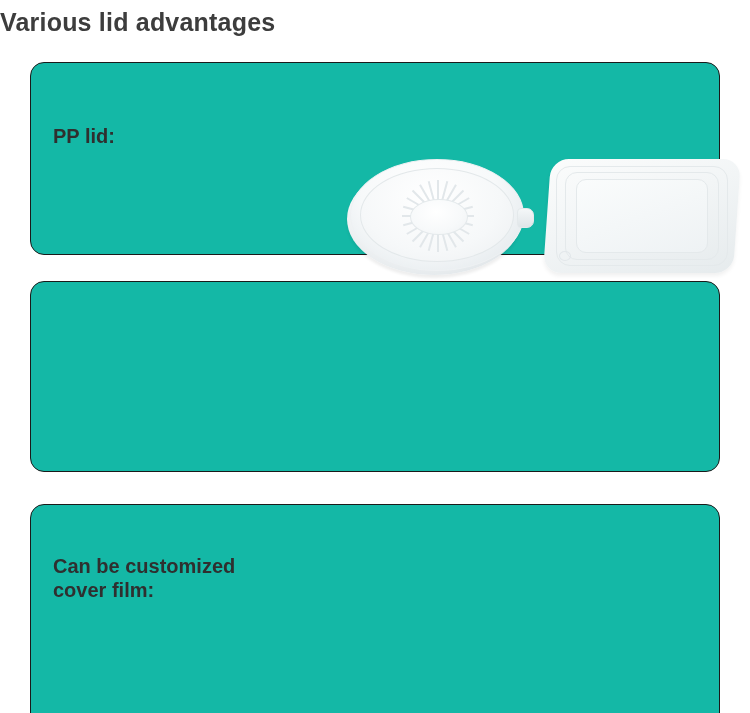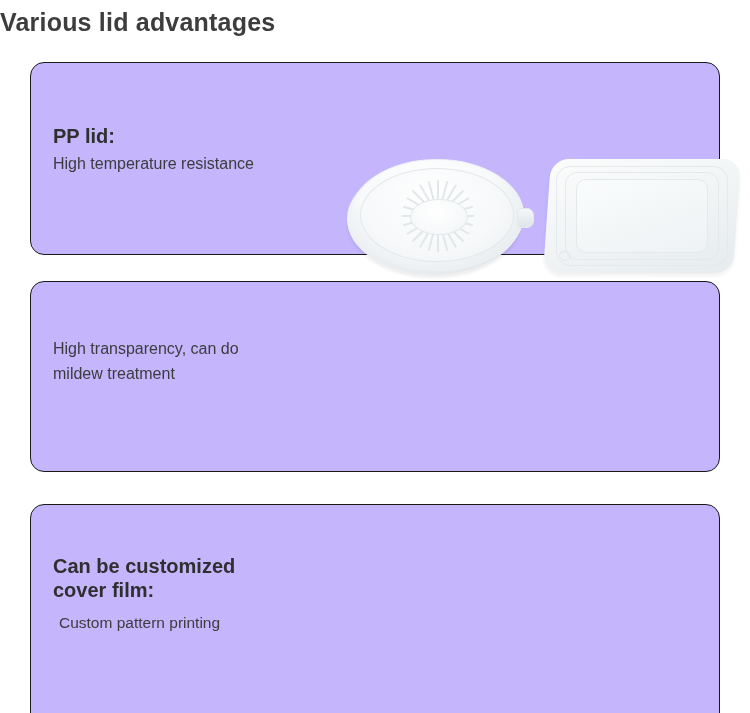--- a/index.html
+++ b/index.html
@@ -26,21 +26,21 @@
     font-weight: bold;
     color: #3d3d3d;
     letter-spacing: 0.2px;
   }
 
   
   .panel {
     position: absolute;
     border: 1.6px solid #1a1a1a;
     border-radius: 14px;
-    background: #c4b5fd;
+    background: #14b8a6;
     box-sizing: border-box;
   }
   #panel-1 { left: 30px; top: 62px;  width: 690px; height: 193px; }
   #panel-2 { left: 30px; top: 281px; width: 690px; height: 191px; }
   #panel-3 { left: 30px; top: 504px; width: 690px; height: 236px; }
 
   .panel-text {
     position: absolute;
     left: 22px;
     z-index: 5;
@@ -222,21 +222,20 @@
 </style>
 </head>
 <body>
 
 <div class="page-title">Various lid advantages</div>
 
 <section class="panel" id="panel-1">
 
   <div class="panel-text">
     <div class="panel-heading">PP lid:</div>
-    <div class="panel-desc">High temperature resistance</div>
   </div>
 
   <div class="art" id="round-pp-lid">
     <div class="rim"></div>
     <div class="rim2"></div>
     <div class="inner-ring">
       <div class="ribs">
         <div class="rib" style="transform:rotate(0deg)"></div>
         <div class="rib" style="transform:rotate(15deg)"></div>
         <div class="rib" style="transform:rotate(30deg)"></div>
@@ -272,22 +271,20 @@
     <div class="ridge r1"></div>
     <div class="ridge r2"></div>
     <div class="ridge r3"></div>
     <div class="nub"></div>
   </div>
 </section>
 
 <section class="panel" id="panel-2">
 
   <div class="panel-text">
-    <div class="panel-desc">High transparency, can do
-mildew treatment</div>
   </div>
 
   <div class="art" id="heart-lid">
     <div class="base"></div>
     <div class="dome"></div>
     <div class="sheen"></div>
   </div>
 
   <div class="art" id="square-lid">
     <div class="flange"></div>
@@ -310,16 +307,15 @@
     <div class="skirt"></div>
     <div class="notch"></div>
   </div>
 </section>
 
 <section class="panel" id="panel-3">
 
   <div class="panel-text">
     <div class="panel-heading">Can be customized
 cover film:</div>
-    <div class="panel-desc">Custom pattern printing</div>
   </div>
 
 </section>
 
 </body></html>

